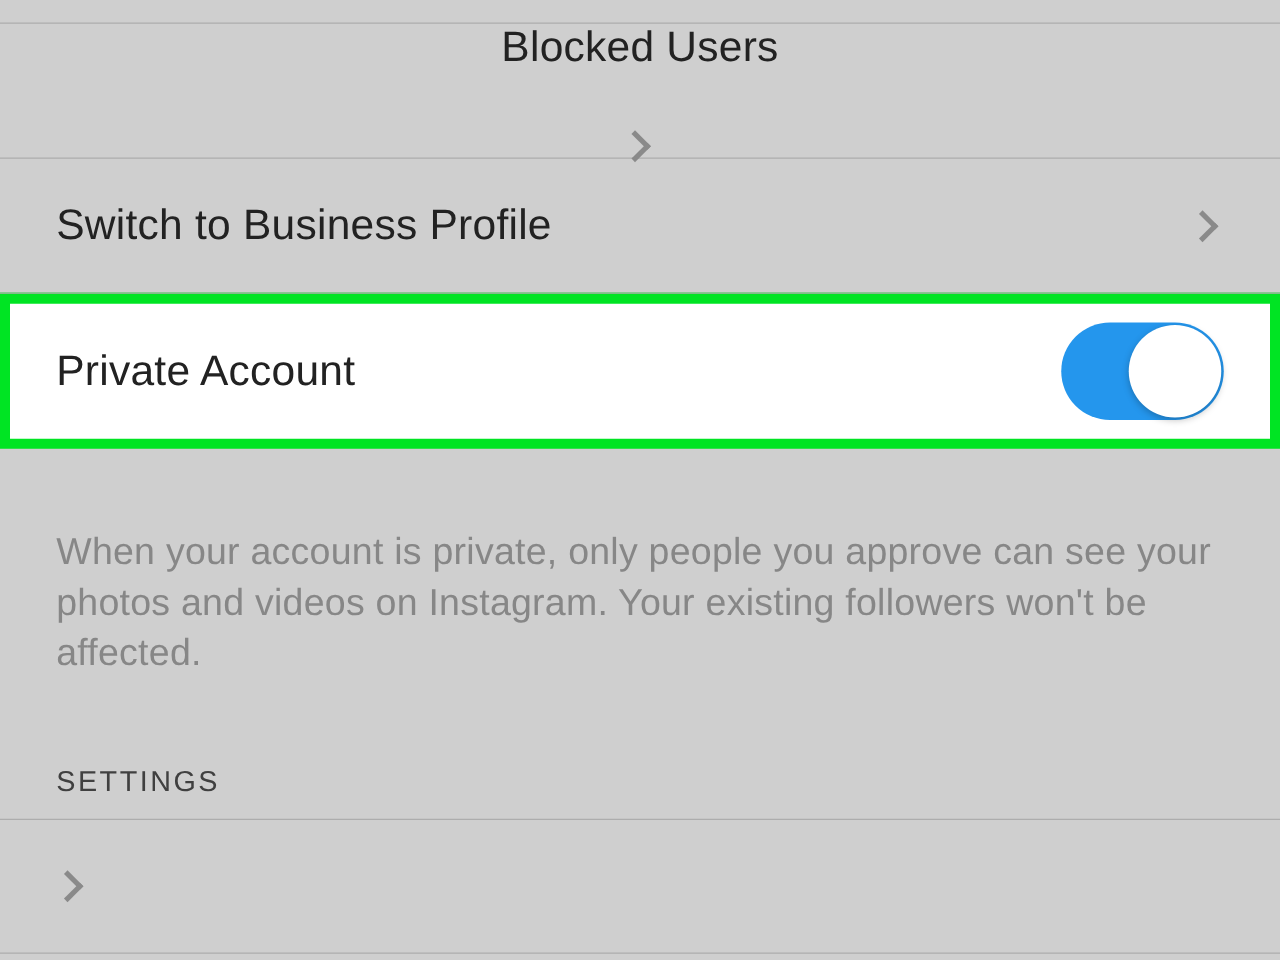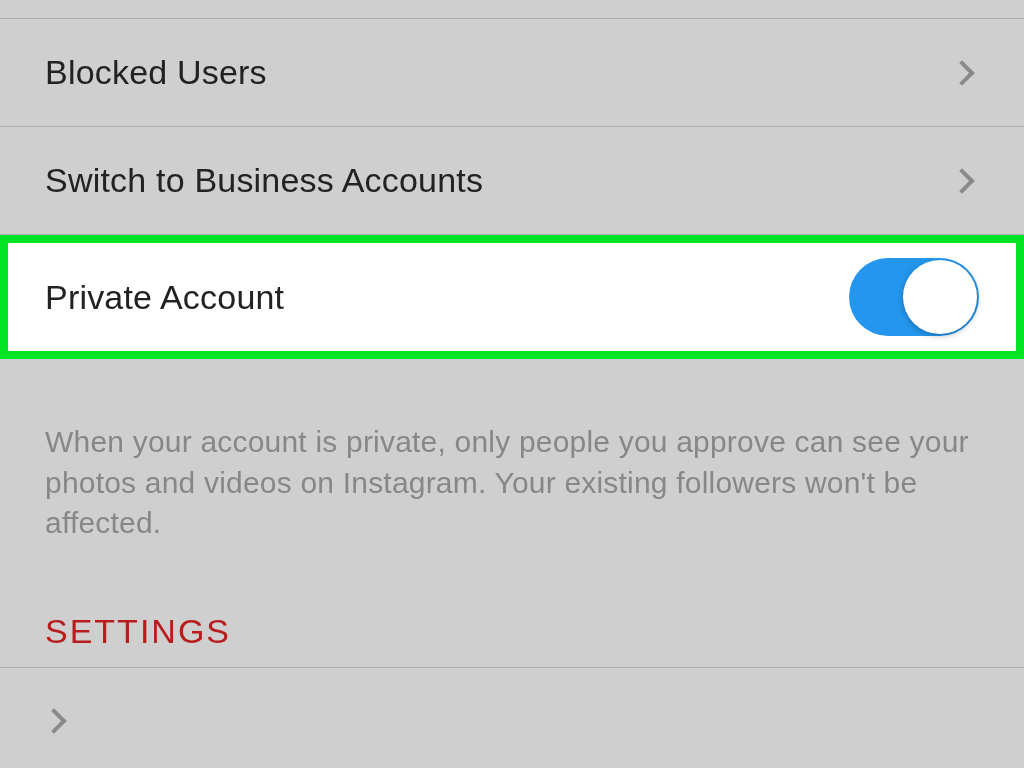--- a/index.html
+++ b/index.html
@@ -21,20 +21,21 @@
       display: flex;
       align-items: center;
       justify-content: space-between;
       padding: 0 45px;
       height: 108px;
       border-top: 1px solid #adadad;
     }
     .row:first-child {
       border-top: 1px solid #adadad;
       margin-top: 18px;
+      flex-direction: column;
     }
     .row-label {
       font-size: 34px;
       font-weight: 400;
       color: #222;
       letter-spacing: 0.2px;
     }
     .chevron {
       width: 18px;
       height: 18px;
@@ -77,42 +78,42 @@
     .description {
       padding: 22px 45px 10px 45px;
       font-size: 30px;
       line-height: 1.35;
       color: #878787;
       letter-spacing: 0.2px;
       margin-top: 41px;
     }
     .section-header {
       padding: 58px 45px 16px 45px;
-      font-size: 34px;
+      font-size: 23px;
       font-weight: 500;
       letter-spacing: 2px;
-      color: #b91c1c;
+      color: #404040;
       text-transform: uppercase;
     }
     .last-row {
       border-bottom: 1px solid #adadad;
     }
   </style>
 </head>
 <body>
 
 <div class="settings-list">
 
   <div class="row">
     <span class="row-label">Blocked Users</span>
     <span class="chevron"></span>
   </div>
 
   <div class="row">
-    <span class="row-label">Switch to Business Accounts</span>
+    <span class="row-label">Switch to Business Profile</span>
     <span class="chevron"></span>
   </div>
 
   <div class="highlighted-row-wrapper">
     <div class="highlighted-row">
       <span class="row-label">Private Account</span>
       <div class="toggle">
         <div class="toggle-knob"></div>
       </div>
     </div>

